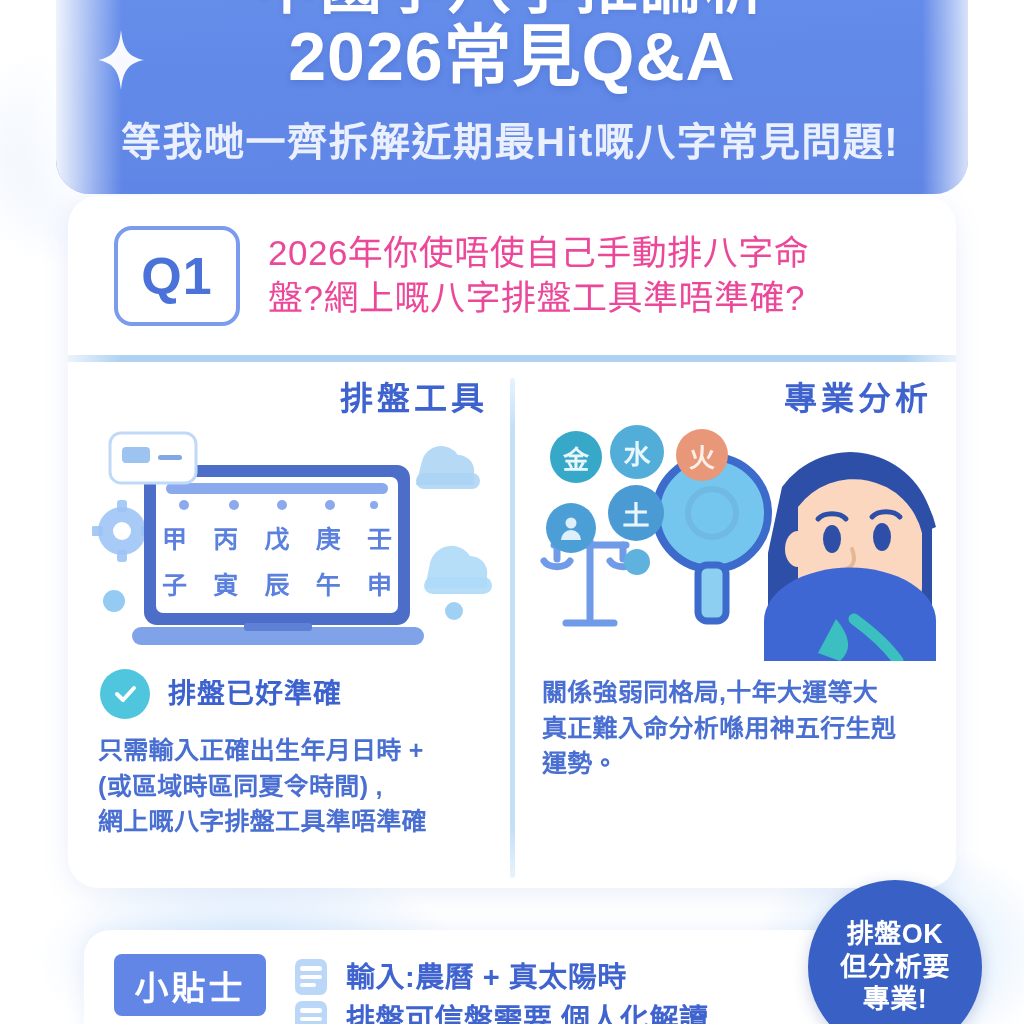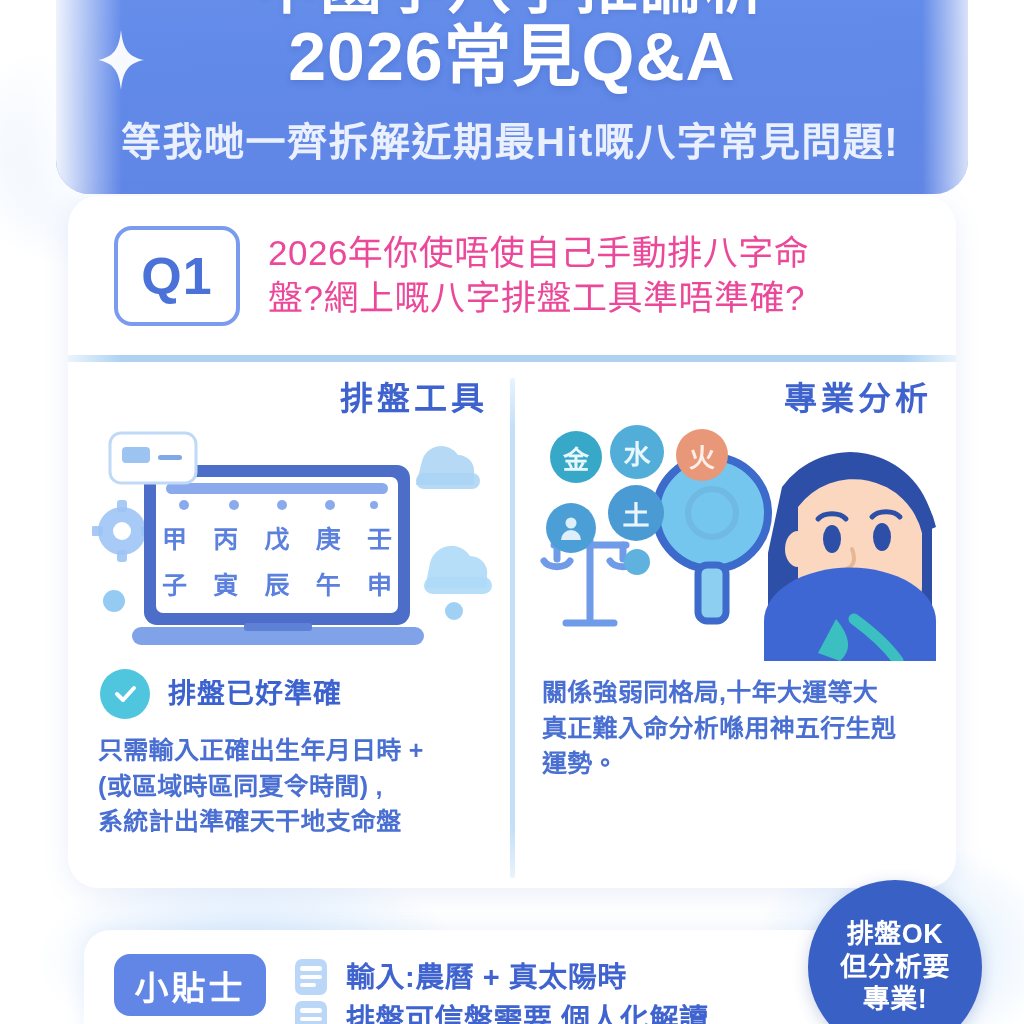--- a/index.html
+++ b/index.html
@@ -261,21 +261,21 @@
     z-index: 5;
     padding: 24px 30px;
     box-sizing: border-box;
     display: flex;
     align-items: flex-start;
   }
   .tips-badge {
     flex: 0 0 auto;
     width: 152px;
     height: 62px;
-    border-radius: 16px;
+    border-radius: 8px;
     background: #6186E6;
     color: #ffffff;
     font-size: 34px;
     font-weight: bold;
     letter-spacing: 3px;
     display: flex;
     align-items: center;
     justify-content: center;
     margin-right: 26px;
   }
@@ -443,21 +443,21 @@
             <svg width="28" height="28" viewBox="0 0 28 28">
               <path d="M6 14 L12 20 L23 8" stroke="#FFFFFF" stroke-width="4" fill="none" stroke-linecap="round" stroke-linejoin="round"></path>
             </svg>
           </div>
           <div class="point-label">排盤已好準確</div>
         </div>
 
         <div class="body-text">
           <span>只需輸入正確出生年月日時 +</span>
           <span>(或區域時區同夏令時間) ,</span>
-          <span>系統計出準確天干地支命盤</span>
+          <span>網上嘅八字排盤工具準唔準確</span>
         </div>
       </div>
 
       <div class="col">
         <div class="col-title">專業分析</div>
 
         <div class="illus">
           <svg width="400" height="238" viewBox="0 0 400 238" style="position:absolute; left:0; top:0;">
 
             <g stroke="#6F9BE8" stroke-width="7" fill="none" stroke-linecap="round">

